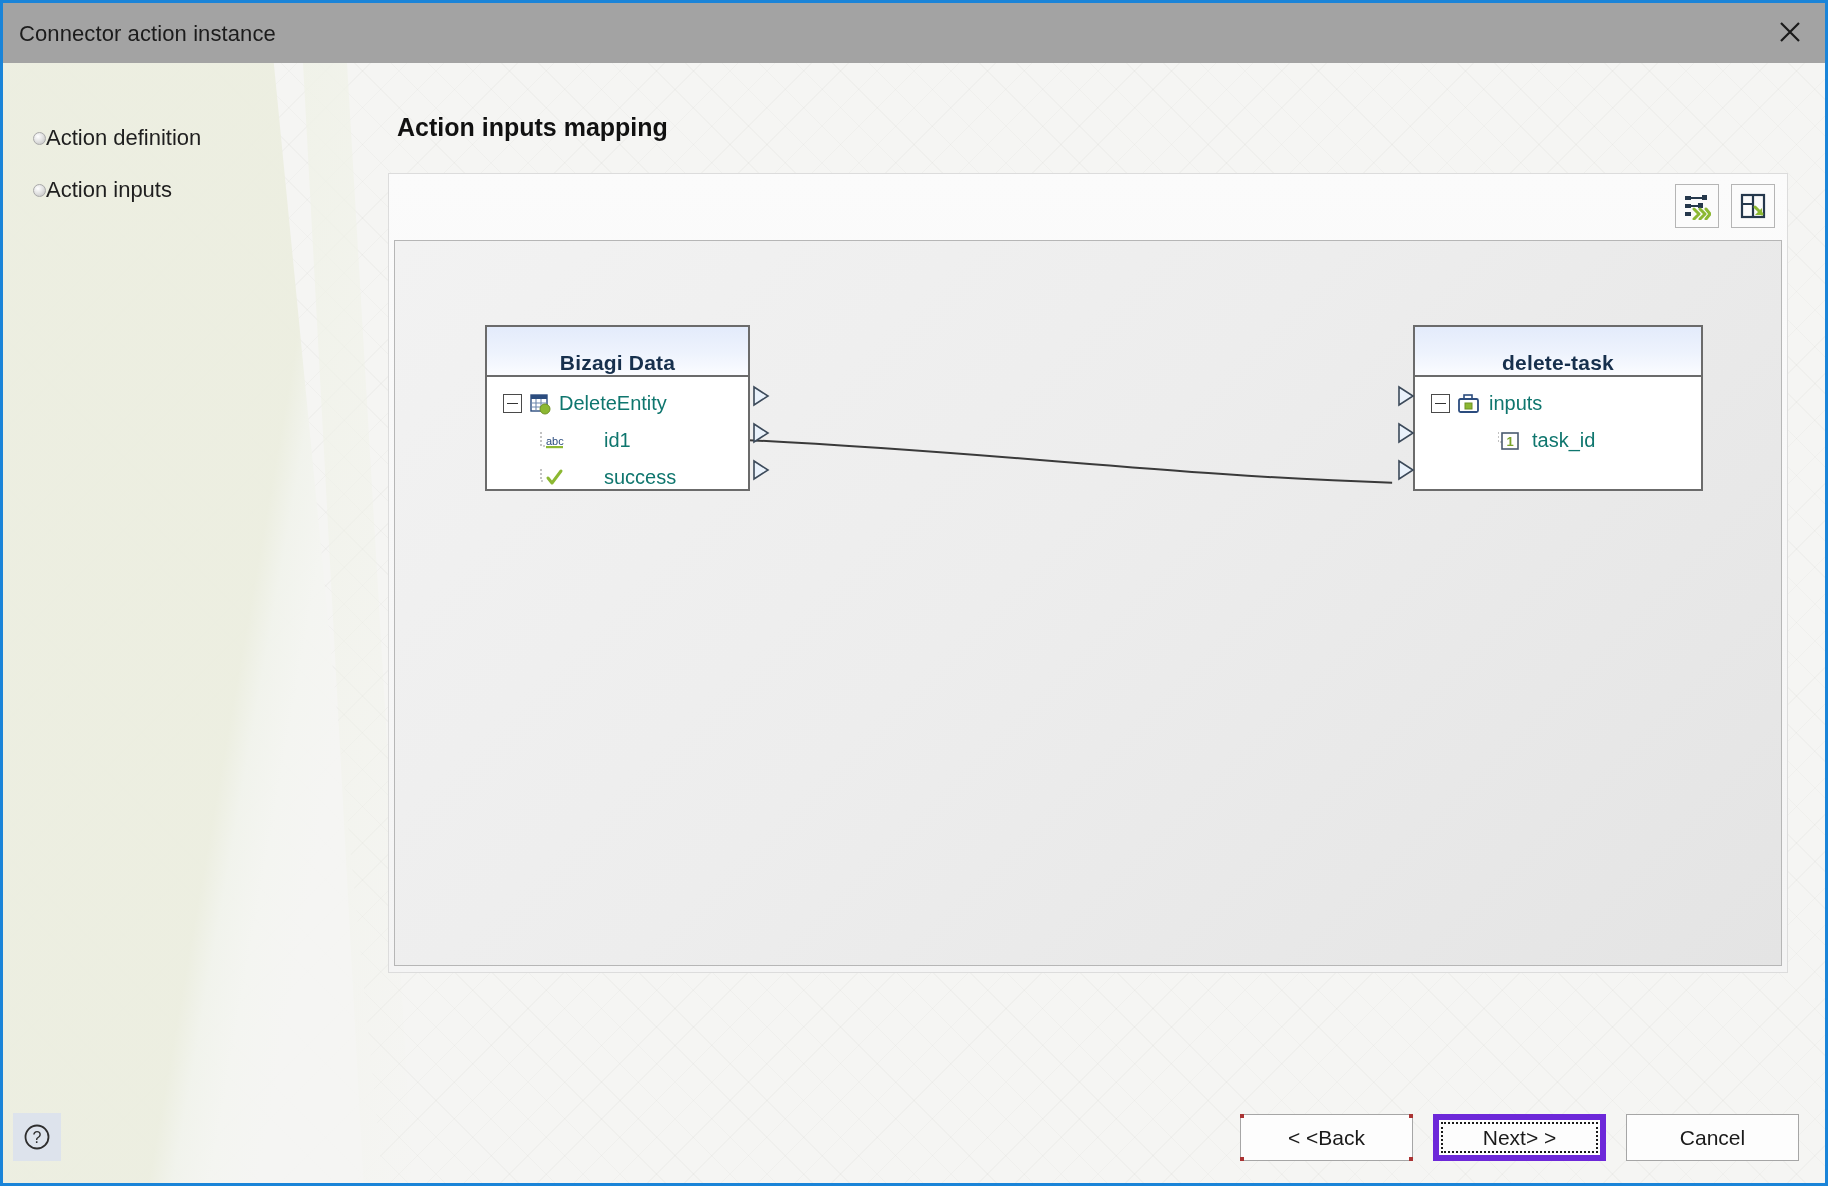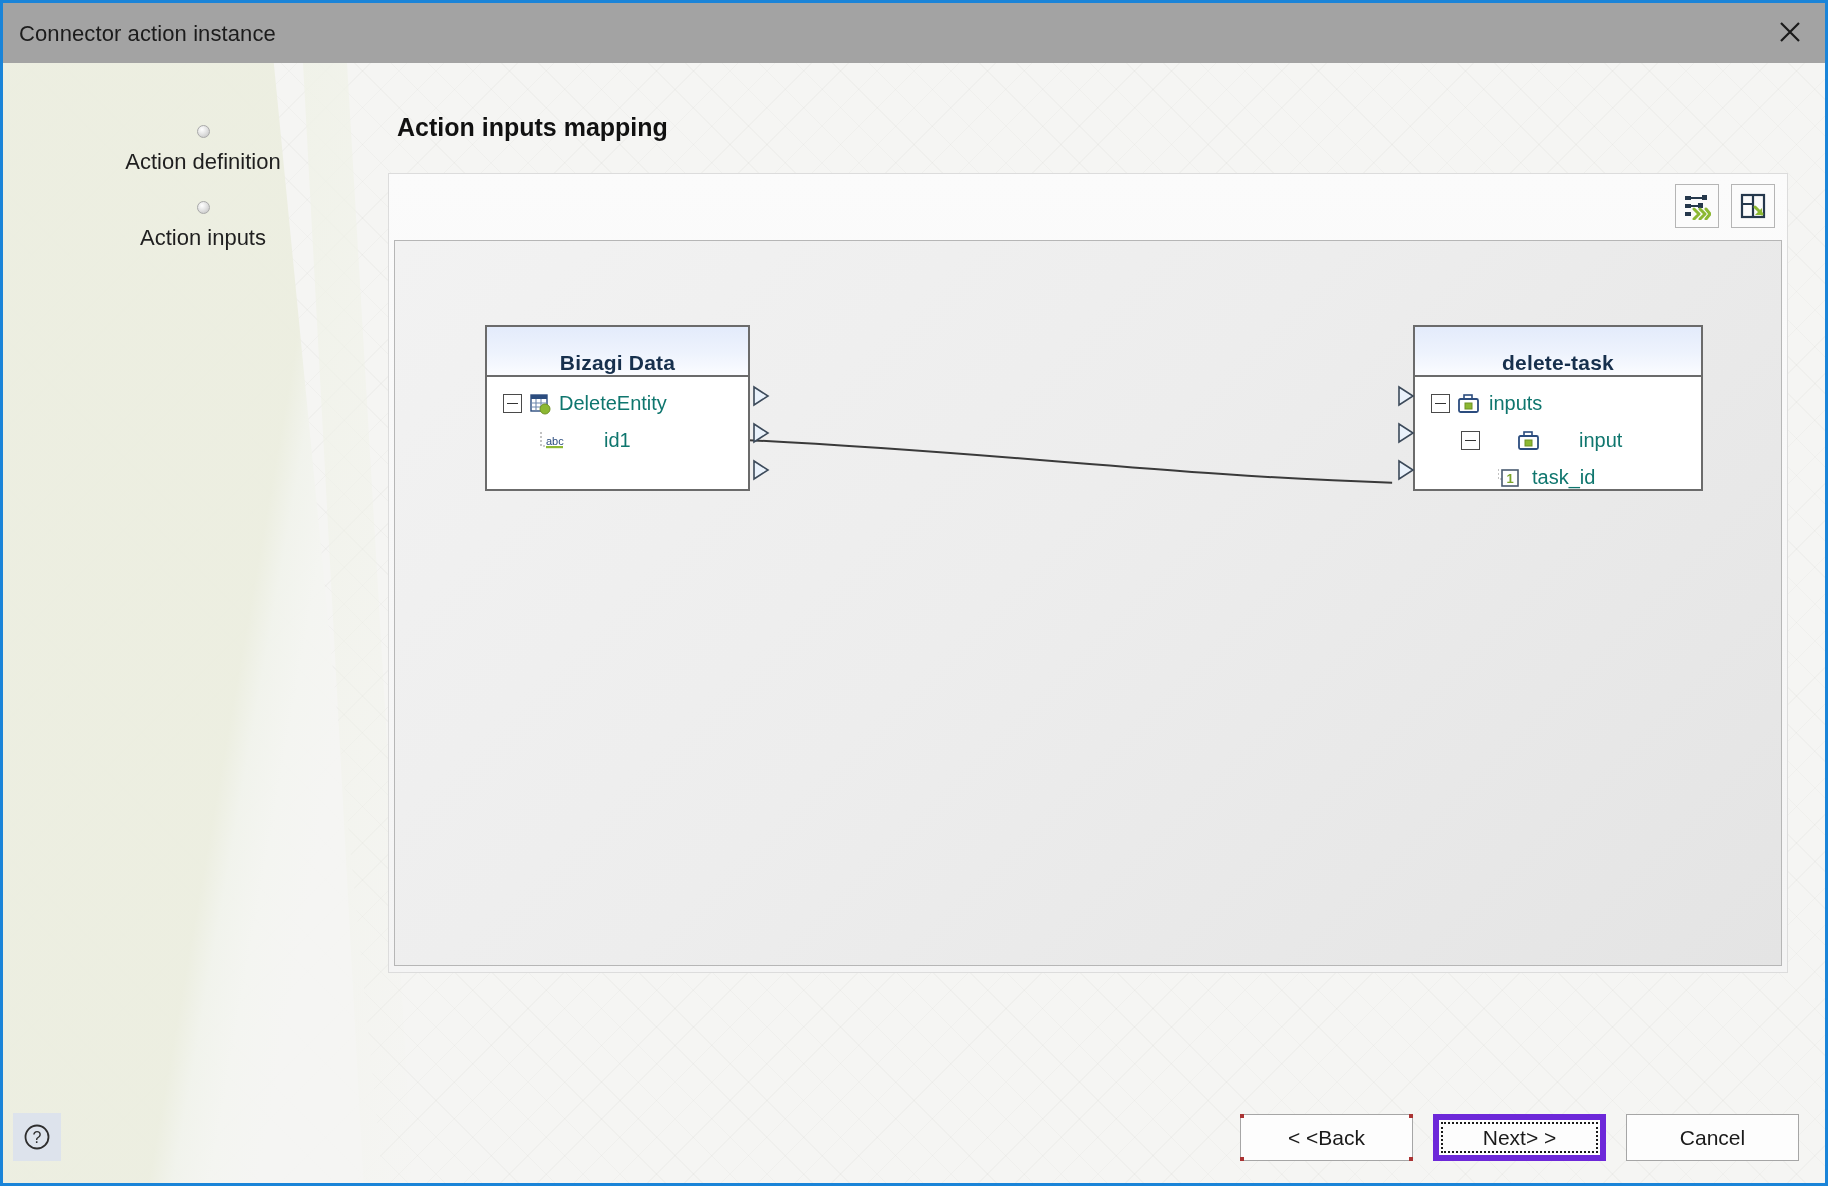--- a/index.html
+++ b/index.html
@@ -56,22 +56,22 @@
     background:linear-gradient(100deg, rgba(240,242,232,.9), rgba(245,245,243,0));
     clip-path:polygon(0 0, 40% 0, 100% 100%, 55% 100%);
   }
   .sidebar{
     position:absolute;left:0;top:0;width:385px;height:100%;
   }
   .nav{
     position:absolute;left:30px;top:62px;width:340px;
   }
   .nav-item{
-    display:flex;align-items:center;gap:11px;
-    margin-bottom:26px;cursor:pointer;flex-direction:column;
+    display:flex;align-items:center;
+    margin-bottom:26px;cursor:pointer;
   }
   .nav-bullet{
     width:13px;height:13px;border-radius:50%;
     background:radial-gradient(circle at 36% 32%, #ffffff 0%, #e2e2e2 48%, #bdbdbd 100%);
     border:1px solid #a9a9a9;
     box-sizing:border-box;flex:0 0 auto;
   }
   .nav-label{font-size:22px;color:#1f1f1f;white-space:nowrap;}
 
   
@@ -272,20 +272,27 @@
 
                 <div class="row indent2">
                   <svg class="ico" width="26" height="22" viewBox="0 0 26 22">
                     <path d="M1 2 V16 H5" stroke="#9a9a9a" stroke-width="1.2" fill="none" stroke-dasharray="2 2"></path>
                     <text x="6" y="15" font-family="Liberation Sans, sans-serif" font-size="11" fill="#2b4c7e">abc</text>
                     <rect x="6" y="16" width="17" height="2.2" fill="#8cb832"></rect>
                   </svg>
                   <span class="row-label">id1</span>
                 </div>
 
+                <div class="row indent2">
+                  <svg class="ico" width="26" height="22" viewBox="0 0 26 22">
+                    <path d="M1 2 V14 H5" stroke="#9a9a9a" stroke-width="1.2" fill="none" stroke-dasharray="2 2"></path>
+                    <path d="M8 11 l4 5 9 -12" stroke="#8cb832" stroke-width="3" fill="none" stroke-linecap="round" stroke-linejoin="round"></path>
+                  </svg>
+                  <span class="row-label">success</span>
+                </div>
 
               </div>
 
               <div class="port-wrap" style="left:265px;top:58px;">
                 <svg width="18" height="22" viewBox="0 0 18 22">
                   <path d="M2 2 L16 11 L2 20 Z" fill="#eaf2fb" stroke="#3c4a5a" stroke-width="1.6"></path>
                 </svg>
               </div>
               <div class="port-wrap" style="left:265px;top:95px;">
                 <svg width="18" height="22" viewBox="0 0 18 22">
@@ -308,29 +315,20 @@
                 <div class="row indent1">
                   <span class="exp"></span>
                   <svg class="ico" width="24" height="22" viewBox="0 0 24 22">
                     <rect x="7" y="2" width="8" height="4" fill="none" stroke="#2b4c7e" stroke-width="1.6"></rect>
                     <rect x="2" y="6" width="19" height="13" rx="1.5" fill="#ffffff" stroke="#2b4c7e" stroke-width="1.8"></rect>
                     <rect x="8" y="10" width="7" height="6" fill="#8cb832" stroke="#6f9227" stroke-width="1"></rect>
                   </svg>
                   <span class="row-label">inputs</span>
                 </div>
 
-                <div class="row indent2">
-                  <span class="exp"></span>
-                  <svg class="ico" width="24" height="22" viewBox="0 0 24 22">
-                    <rect x="7" y="2" width="8" height="4" fill="none" stroke="#2b4c7e" stroke-width="1.6"></rect>
-                    <rect x="2" y="6" width="19" height="13" rx="1.5" fill="#ffffff" stroke="#2b4c7e" stroke-width="1.8"></rect>
-                    <rect x="8" y="10" width="7" height="6" fill="#8cb832" stroke="#6f9227" stroke-width="1"></rect>
-                  </svg>
-                  <span class="row-label">input</span>
-                </div>
 
                 <div class="row indent3">
                   <svg class="ico" width="26" height="22" viewBox="0 0 26 22">
                     <path d="M0 2 V12 H4" stroke="#9a9a9a" stroke-width="1.2" fill="none" stroke-dasharray="2 2"></path>
                     <rect x="4" y="3" width="16" height="16" fill="#ffffff" stroke="#4a5b70" stroke-width="1.6"></rect>
                     <text x="8.5" y="16" font-family="Liberation Sans, sans-serif" font-size="13" font-weight="bold" fill="#7aa32a">1</text>
                   </svg>
                   <span class="row-label">task_id</span>
                 </div>
 

